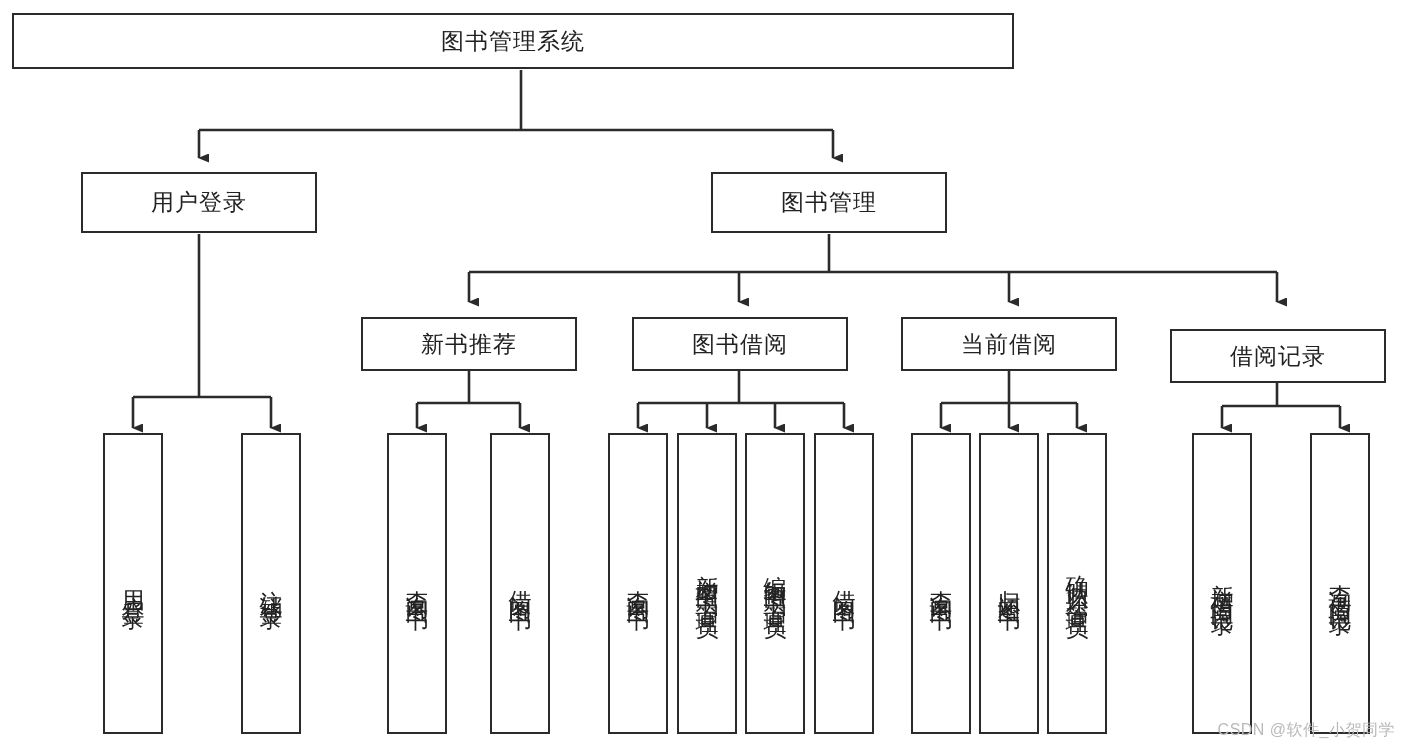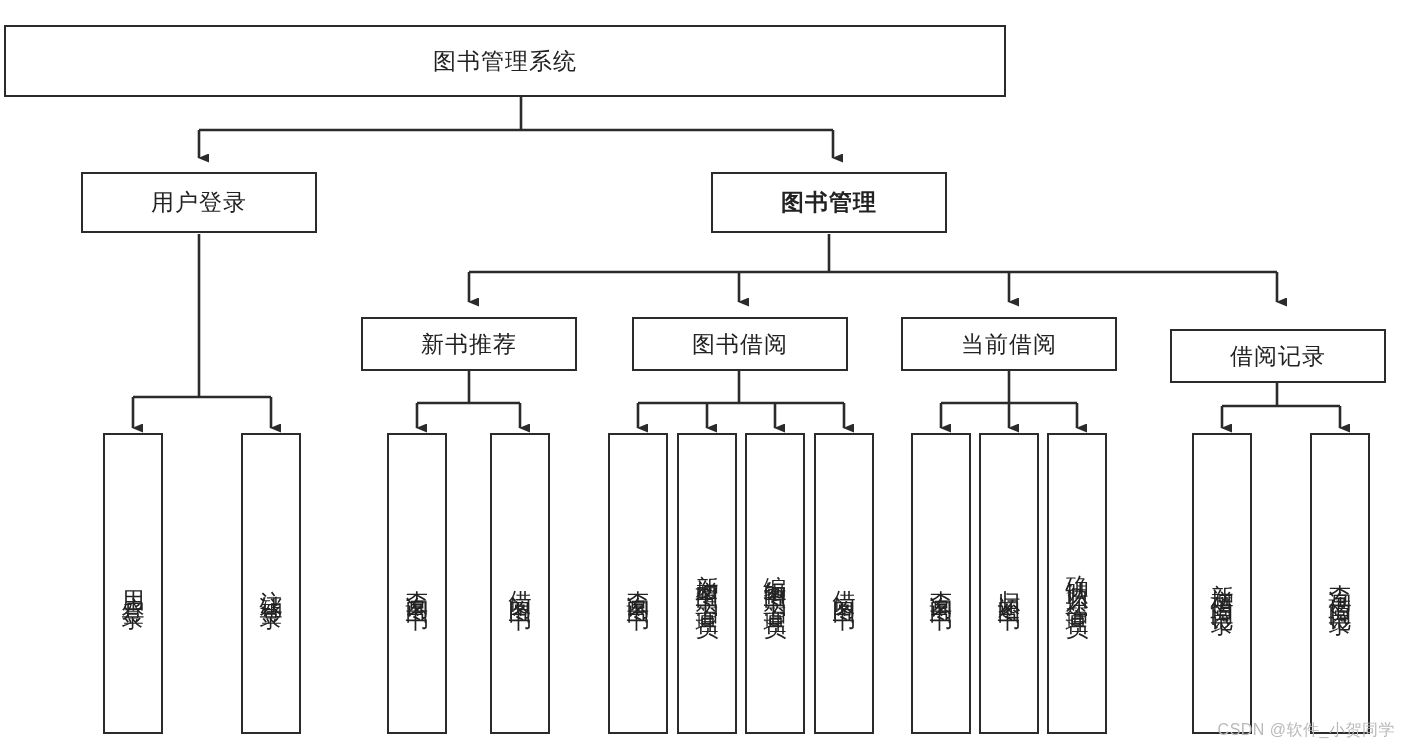--- a/index.html
+++ b/index.html
@@ -110,28 +110,28 @@
       <path d="M1009,403 L1009,428" marker-end="url(#arrowhead)"></path>
       <path d="M1077,403 L1077,428" marker-end="url(#arrowhead)"></path>
 
       <path d="M1277,371 L1277,406"></path>
       <path d="M1222,406 L1340,406"></path>
       <path d="M1222,406 L1222,428" marker-end="url(#arrowhead)"></path>
       <path d="M1340,406 L1340,428" marker-end="url(#arrowhead)"></path>
     </g>
   </svg>
 
-  <div class="node horiz" style="left:4px; top:13px; width:1002px; height:72px;margin-top:12px;">
+  <div class="node horiz" style="left:12px; top:13px; width:1002px; height:56px;">
     <span class="htext">图书管理系统</span>
   </div>
 
   <div class="node horiz" style="left:81px; top:172px; width:236px; height:61px;">
     <span class="htext">用户登录</span>
   </div>
-  <div class="node horiz" style="left:711px; top:172px; width:236px; height:61px;font-weight:bold;">
+  <div class="node horiz" style="left:711px; top:172px; width:236px; height:61px;">
     <span class="htext">图书管理</span>
   </div>
 
   <div class="node horiz" style="left:361px; top:317px; width:216px; height:54px;">
     <span class="htext">新书推荐</span>
   </div>
   <div class="node horiz" style="left:901px; top:317px; width:216px; height:54px;">
     <span class="htext">当前借阅</span>
   </div>
   <div class="node horiz" style="left:632px; top:317px; width:216px; height:54px;">

